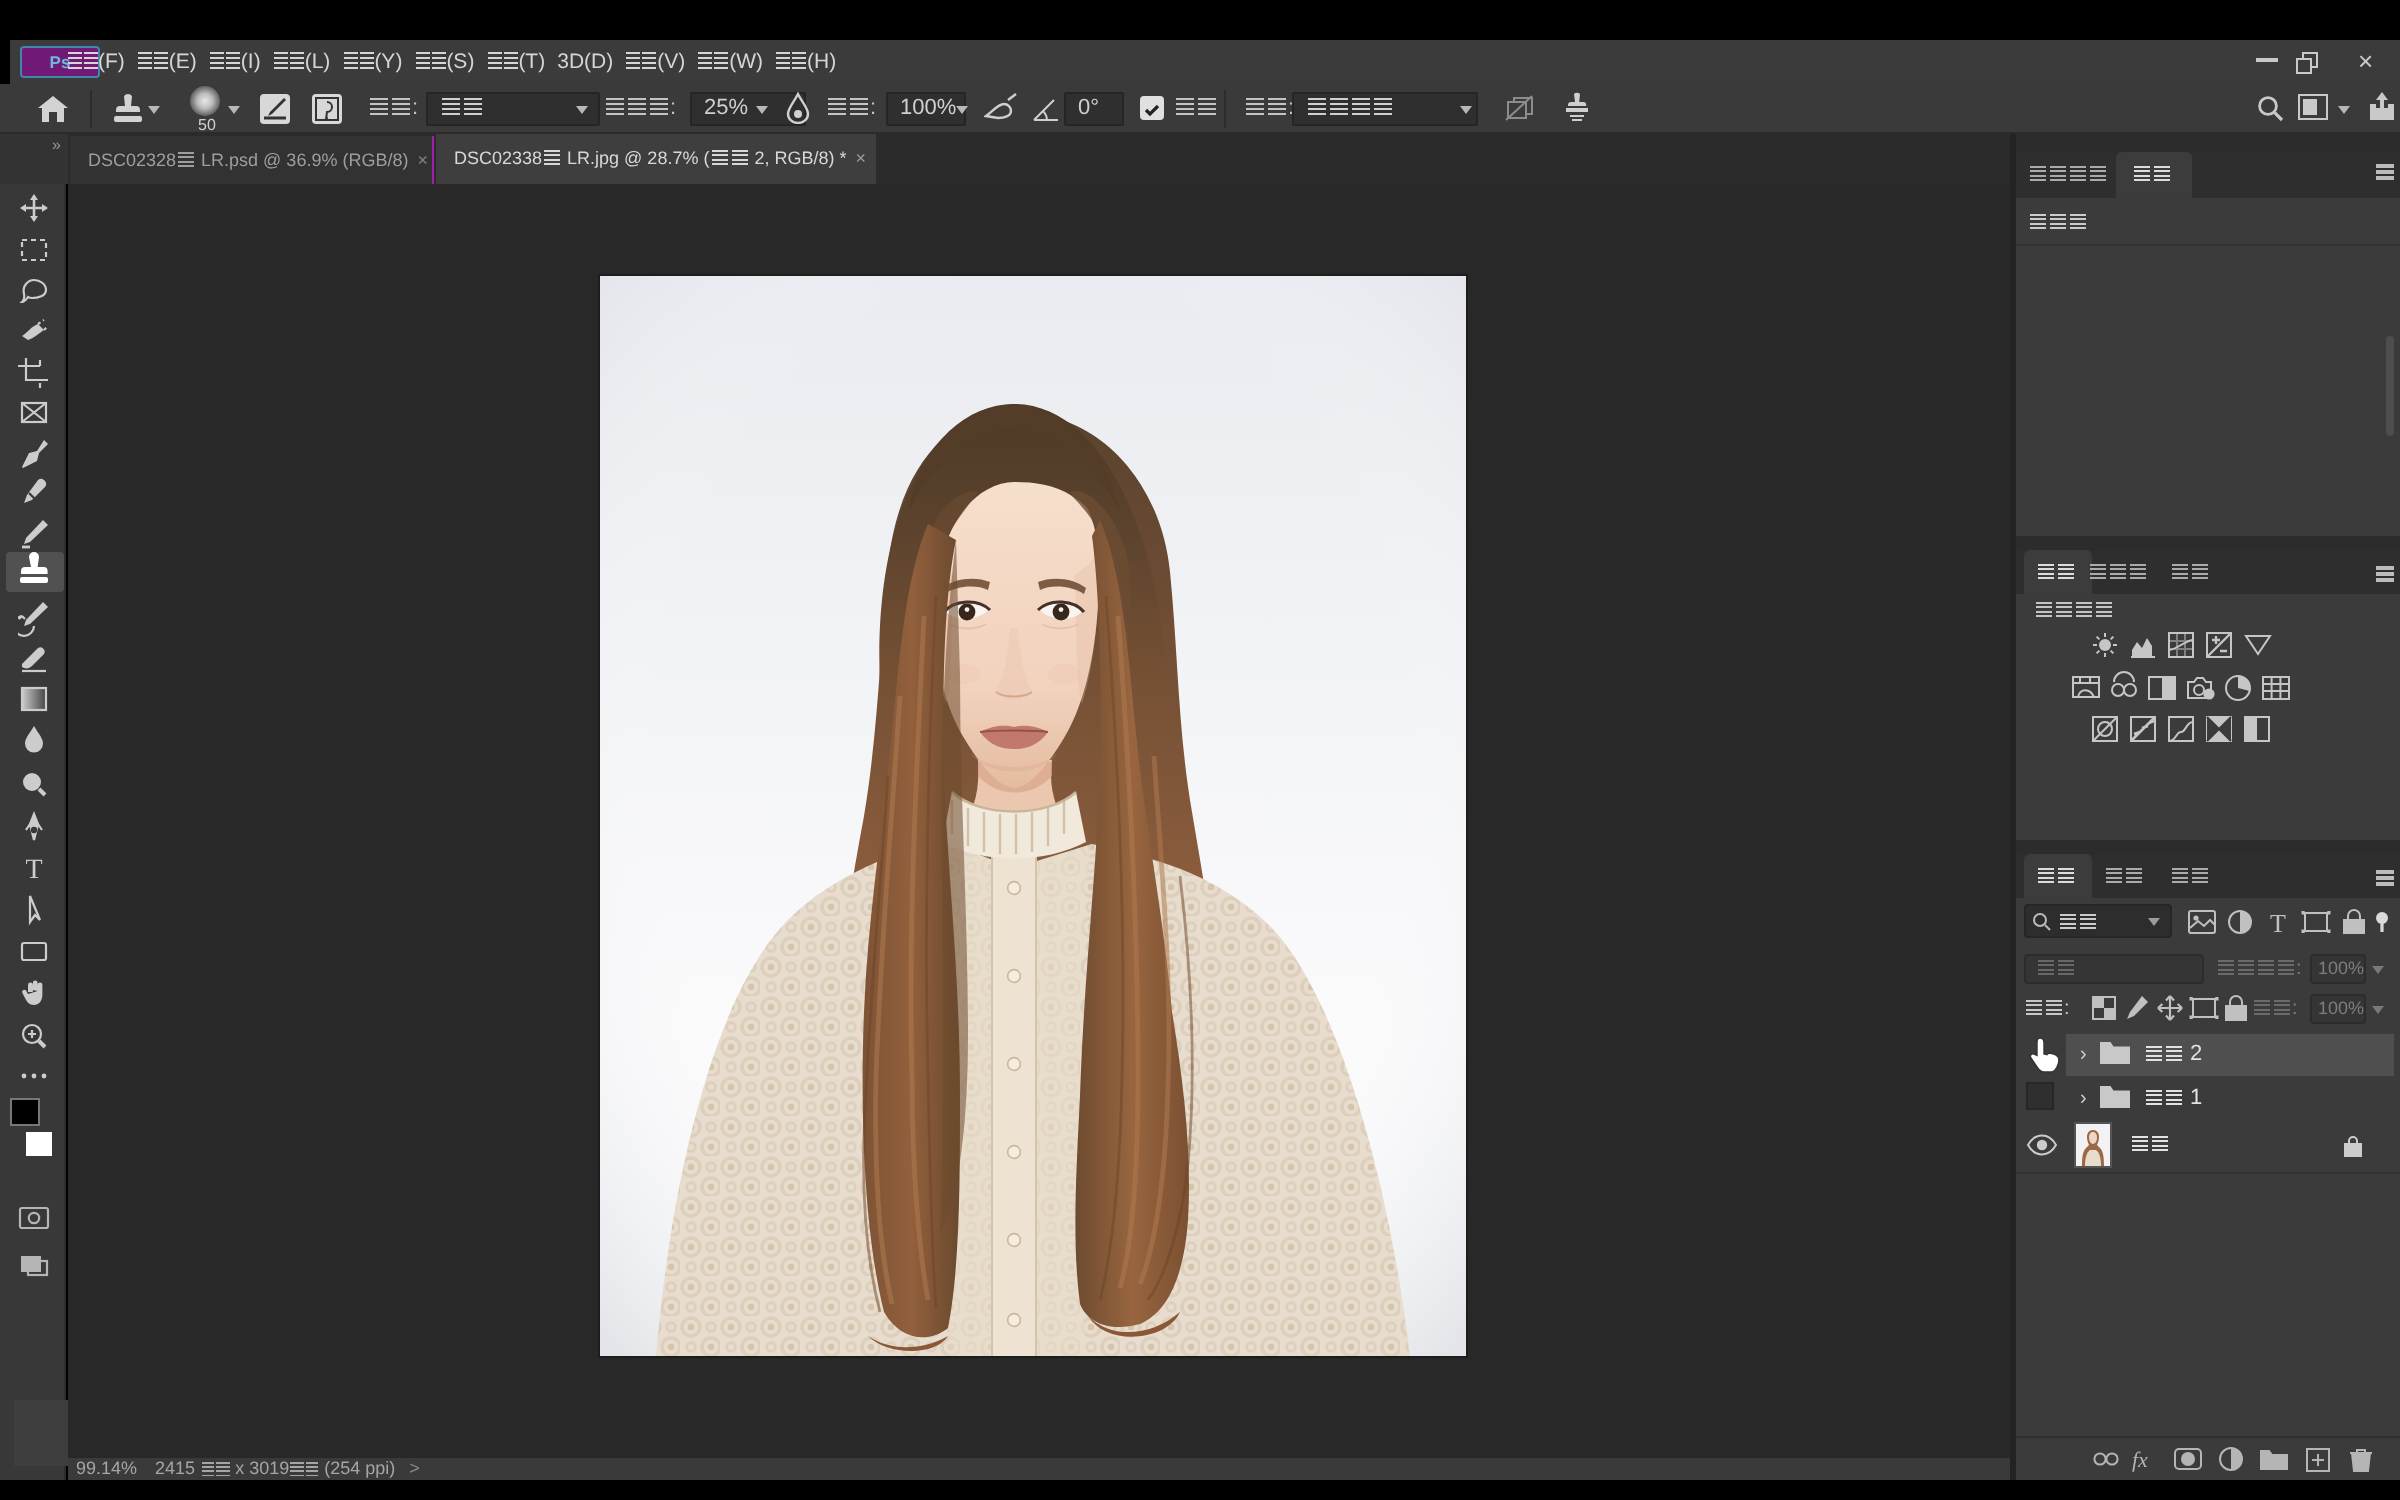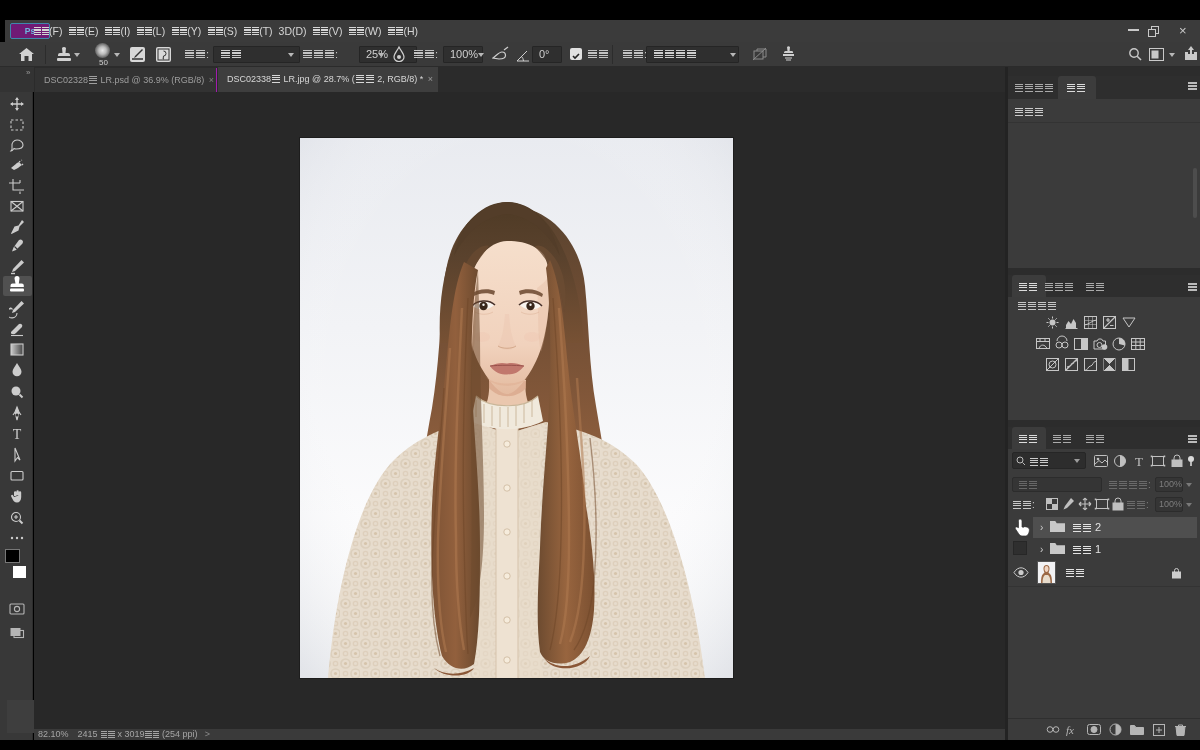--- a/index.html
+++ b/index.html
@@ -50,21 +50,21 @@
       <path d="M2 12 h11" stroke="#333" stroke-width="1.5"></path>
     </svg></div>
 <div class="abs" style="left:156px;top:47px;width:15px;height:15px;background:#d8d8d8;border-radius:2px"><svg width="15" height="15" viewBox="0 0 15 15">
       <rect x="2" y="2" width="11" height="11" fill="none" stroke="#333"></rect>
       <path d="M7.5 4 a2.5 2.5 0 0 1 0 5 l-0.4 3 h0.8" stroke="#333" fill="none"></path>
     </svg></div>
 <div class="lbl" style="left:184px;top:42px"><i class="g"></i><i class="g"></i>:</div>
 <div class="ddl" style="left:213px;top:46px;width:87px"><i class="g"></i><i class="g"></i></div>
 <div class="chev abs" style="left:288px;top:53px"></div>
 <div class="lbl" style="left:302px;top:42px"><i class="g"></i><i class="g"></i><i class="g"></i>:</div>
-<div class="ddl" style="left:359px;top:46px;width:58px">25%</div>
+<div class="ddl" style="left:345px;top:46px;width:58px">25%</div>
 <div class="chev abs" style="left:378px;top:53px"></div>
 <div class="abs" style="left:391px;top:46px"><svg width="16" height="16" viewBox="0 0 16 16">
       <path d="M8 1 C10 5 13 8 13 11 a5 4.5 0 0 1 -10 0 C3 8 6 5 8 1 Z" fill="none" stroke="#cfcfcf" stroke-width="1.2"></path>
       <circle cx="8" cy="11" r="2" fill="#cfcfcf"></circle>
     </svg></div>
 <div class="lbl" style="left:413px;top:42px"><i class="g"></i><i class="g"></i>:</div>
 <div class="ddl" style="left:443px;top:46px;width:40px">100%</div>
 <div class="chev abs" style="left:478px;top:53px"></div>
 <div class="abs" style="left:492px;top:46px"><svg width="17" height="16" viewBox="0 0 17 16">
       <path d="M1 12 C4 10 7 6 10 6 a3.5 3.5 0 0 1 3.5 3.5 C13.5 12 10 13 7 13 Z" fill="none" stroke="#cfcfcf" stroke-width="1.2"></path>
@@ -210,21 +210,21 @@
     <circle cx="8" cy="8" r="2.6"></circle>
   </svg>
 <svg class="abs" style="left:9px;top:624px" width="16" height="16" viewBox="0 0 16 16" fill="none" stroke="#b5b5b5" stroke-width="1.1">
     <rect x="1.5" y="4" width="10" height="8" fill="#b5b5b5" stroke="none"></rect>
     <rect x="5" y="6.5" width="9.5" height="7"></rect>
   </svg>
 
 <div class="abs" style="left:34px;top:92px;width:971px;height:637px;background:#282828"></div>
 
 <div class="abs" style="left:7px;top:700px;width:27px;height:33px;background:#3e3e3e"></div>
-<div class="abs" style="left:34px;top:729px;width:971px;height:11px;background:#3a3a3a;color:#a5a5a5;font-size:9px;line-height:11px;white-space:nowrap"><span style="margin-left:4px">82.10%</span><span style="margin-left:9px">2415 <i class="gt"></i><i class="gt"></i> x 3019<i class="gt"></i><i class="gt"></i> (254 ppi)</span><span style="margin-left:7px;color:#8a8a8a">&gt;</span></div>
+<div class="abs" style="left:34px;top:729px;width:971px;height:11px;background:#3a3a3a;color:#a5a5a5;font-size:9px;line-height:11px;white-space:nowrap"><span style="margin-left:4px">99.14%</span><span style="margin-left:9px">2415 <i class="gt"></i><i class="gt"></i> x 3019<i class="gt"></i><i class="gt"></i> (254 ppi)</span><span style="margin-left:7px;color:#8a8a8a">&gt;</span></div>
 
 <div class="abs" style="left:300px;top:138px;width:433px;height:540px;box-shadow:0 0 0 1px #1d1d1d" id="photo">
 <svg width="433" height="540" viewBox="0 0 433 540">
 <defs>
 <linearGradient id="bg" x1="0" y1="0" x2="0" y2="1">
 <stop offset="0" stop-color="#e9ebf0"></stop>
           <stop offset=".35" stop-color="#f2f3f6"></stop>
           <stop offset=".7" stop-color="#fbfbfc"></stop>
           <stop offset="1" stop-color="#fdfdfd"></stop>
 </linearGradient>

